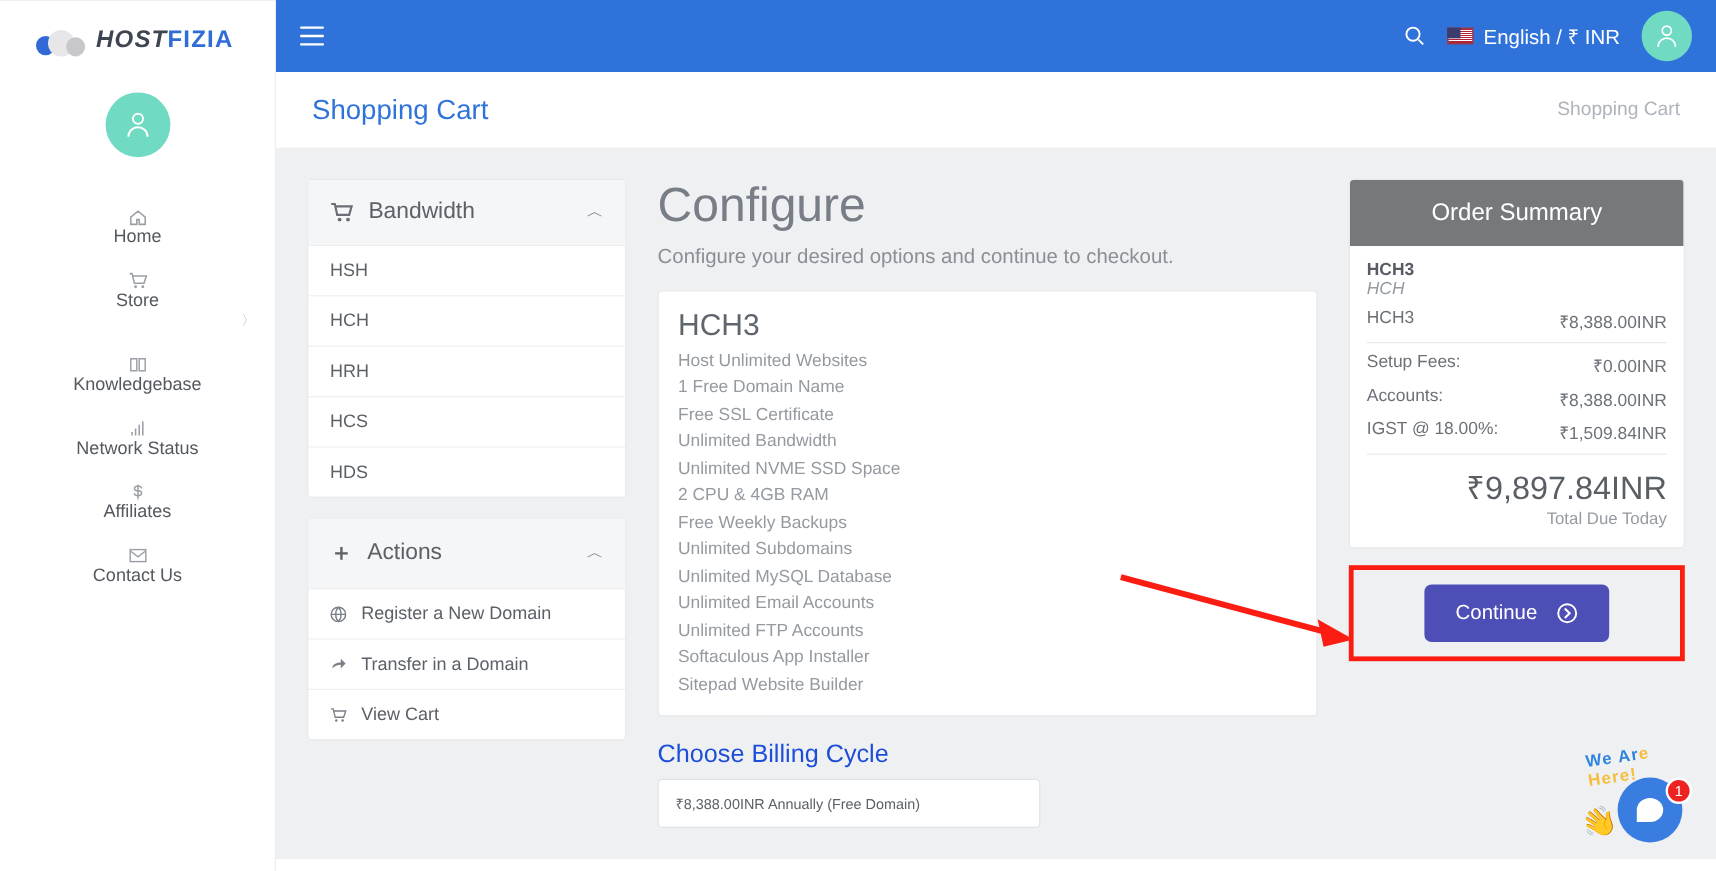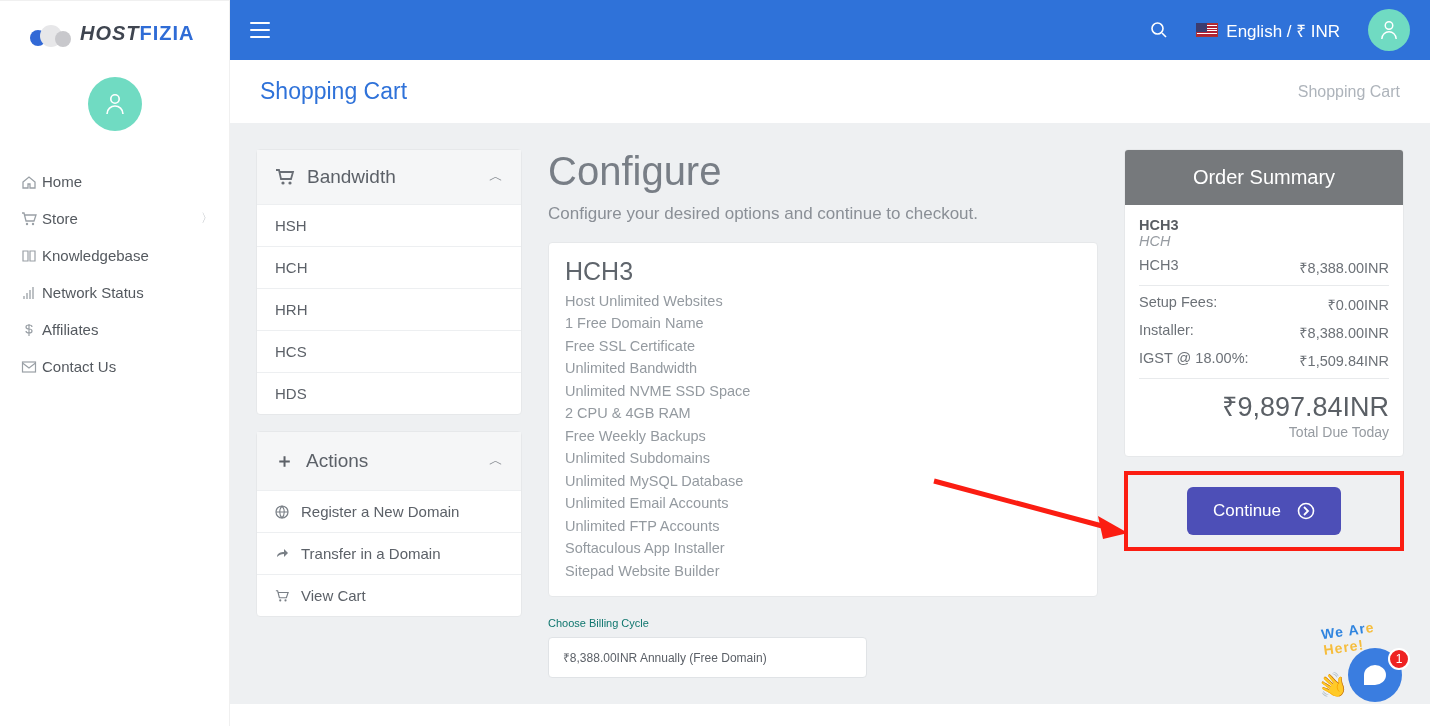--- a/index.html
+++ b/index.html
@@ -14,30 +14,30 @@
 .logo-dots .d1{position:absolute;left:0;top:11px;width:16px;height:16px;background:#3269d6;border-radius:50%;}
 .logo-dots .d2{position:absolute;left:10px;top:6px;width:22px;height:22px;background:#e7e7e9;border-radius:50%;}
 .logo-dots .d3{position:absolute;left:25px;top:12px;width:16px;height:16px;background:#c8c8cc;border-radius:50%;}
 .logo-text { font-family: "Segoe UI", Arial, sans-serif; font-weight: 800; font-size: 20px; letter-spacing:1px;}
 .logo-text .b{color:#3f4550;font-style:italic;}
 .logo-text .c{color:#2f6cd6;font-weight:800;}
 
 .avatar-big { width:54px;height:54px;border-radius:50%;background:#70dbc2;display:flex;align-items:center;justify-content:center;margin:12px auto 28px;color:#fff; }
 
 .nav { list-style:none; padding:4px 0;}
-.nav li { display:flex;align-items:center; padding:10px 16px; font-size:15px; color:#54595f; cursor:pointer;}
+.nav li { display:flex;align-items:center; padding:10px 16px; font-size:15px; color:#54595f; cursor:pointer;flex-direction:column;}
 .nav li .ico { width:26px; color:#9aa0a6; display:inline-flex;align-items:center;justify-content:center; font-size:15px;}
 .nav li .chev { margin-left:auto; color:#b9bec3; font-size:12px;}
 
 
 .main { flex:1; background:#fff; }
 .topbar { height:60px; background:#2f72d9; display:flex;align-items:center; padding:0 20px; color:#fff;}
 .hamburger { width:20px;height:16px; display:flex;flex-direction:column;justify-content:space-between;cursor:pointer;}
 .hamburger span{height:2px;background:#fff;border-radius:2px;}
-.top-right{ margin-left:auto; display:flex; align-items:center; gap:28px;}
+.top-right{ margin-left:auto; display:flex; align-items:center; gap:18px;}
 .search-ico { color:rgba(255,255,255,.8);}
 .lang { display:flex;align-items:center;gap:8px; font-size:17px;}
 .flag { width:22px;height:14px; background:linear-gradient(to bottom,#b22234 0 7%,#fff 7% 14%,#b22234 14% 21%,#fff 21% 28%,#b22234 28% 35%,#fff 35% 42%,#b22234 42% 49%,#fff 49% 56%,#b22234 56% 63%,#fff 63% 70%,#b22234 70% 77%,#fff 77% 84%,#b22234 84% 100%); position:relative;border:1px solid #a33;}
 .flag::before{content:"";position:absolute;left:-1px;top:-1px;width:11px;height:9px;background:#3c3b6e;}
 .av-sm { width:42px;height:42px;border-radius:50%;background:#70dbc2;display:flex;align-items:center;justify-content:center;color:#fff;}
 
 .titlebar { padding:18px 30px; display:flex; align-items:center;}
 .titlebar h1 { color:#2f72d9; font-weight:400; font-size:23px; font-family:inherit;}
 .titlebar .crumb { margin-left:auto; color:#aeb4bb; font-size:16px;}
 
@@ -52,21 +52,21 @@
 .list-itm .gico{ width:16px; color:#797f86; display:inline-flex;}
 
 .midcol { flex:1; }
 .midcol h2 { font-size:40px; color:#787e86; font-weight:400; }
 .midcol .sub { color:#8a8f96; margin:10px 0 18px; font-size:17px;}
 .prodbox { background:#fff; border:1px solid #e6e8ea; border-radius:4px; padding:14px 16px; }
 .prodbox h3 { font-size:25px; font-weight:400; color:#5f656c;}
 .features { margin-top:4px;}
 .features div { font-size:14.5px; color:#949aa0; line-height:1.55;}
 .bcycle { margin-top:20px;}
-.bcycle label{ display:block; margin-bottom:8px; color:#0f766e; font-size:11px;}
+.bcycle label{ display:block; margin-bottom:8px; color:#1d4ed8; font-size:21px;}
 .selectish { background:#fff; border:1px solid #e0e3e6; border-radius:4px; padding:11px 14px; font-size:12px; color:#5c6168; width:58%;}
 
 .rightcol { width:280px;}
 .summary { border:1px solid #e6e8ea; border-radius:4px; background:#fff; overflow:hidden;}
 .sum-h { background:#76797c; color:#fff; padding:16px; text-align:center; font-size:20px;}
 .sum-body { padding:12px 14px 16px; font-size:14.5px; color:#6c7177;}
 .sum-body .pname{ font-weight:700; color:#595d63;}
 .sum-body .pcat{ font-style:italic; color:#969ba1;}
 .row { display:flex; justify-content:space-between; margin-top:8px;}
 .hr { border:none; border-top:1px solid #e8eaec; margin:8px 0;}
@@ -299,21 +299,21 @@
             <div class="row">
                 <span>HCH3</span>
                 <span>₹8,388.00INR</span>
               </div>
             <hr class="hr">
             <div class="row">
                 <span>Setup Fees:</span>
                 <span>₹0.00INR</span>
               </div>
             <div class="row">
-                <span>Installer:</span>
+                <span>Accounts:</span>
                 <span>₹8,388.00INR</span>
               </div>
             <div class="row">
                 <span>IGST @ 18.00%:</span>
                 <span>₹1,509.84INR</span>
               </div>
             <hr class="hr">
             <div class="total">₹9,897.84INR</div>
             <div class="total-lbl">Total Due Today</div>
           </div>

